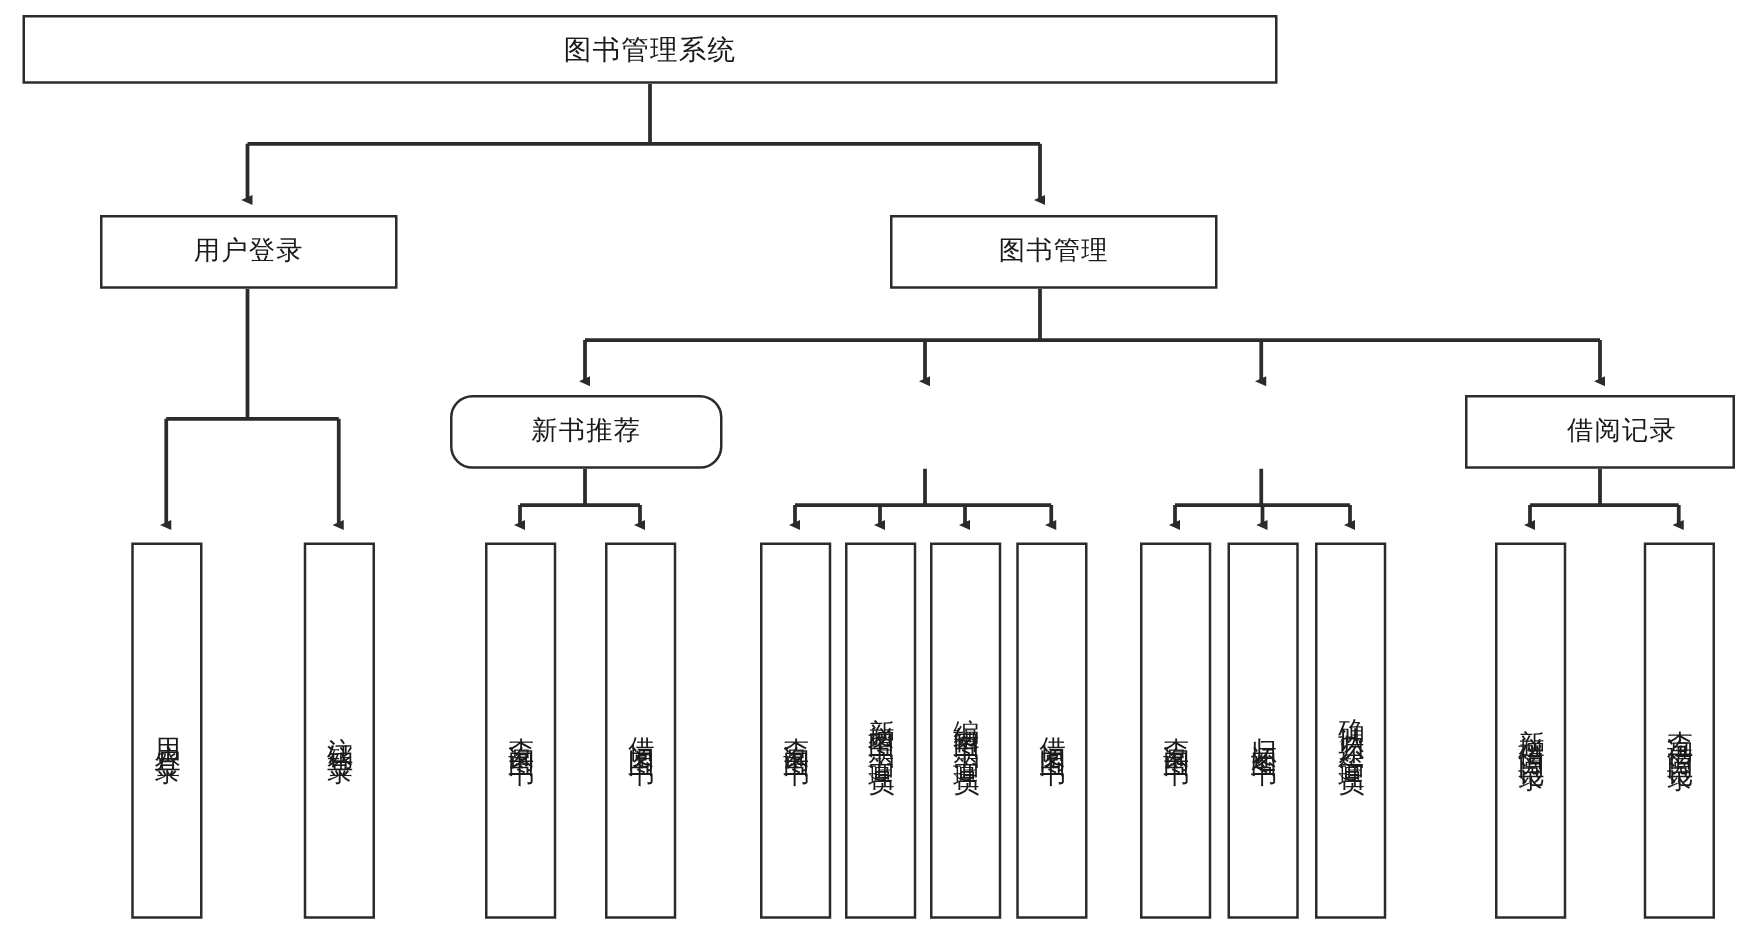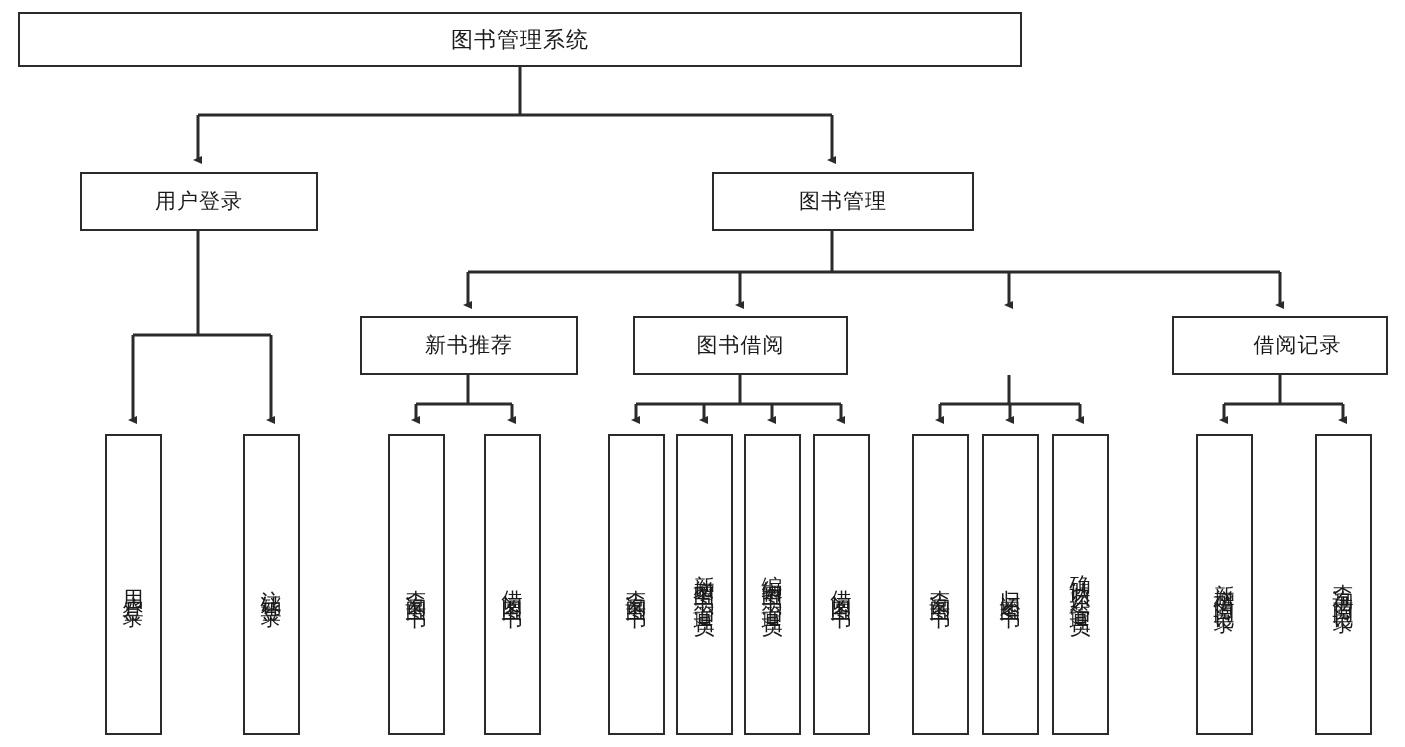--- a/index.html
+++ b/index.html
@@ -124,25 +124,22 @@
     <span class="label">图书管理系统</span>
   </div>
 
   <div class="node horiz" style="left:80px; top:172px; width:238px; height:59px;">
     <span class="label">用户登录</span>
   </div>
   <div class="node horiz" style="left:712px; top:172px; width:262px; height:59px;">
     <span class="label">图书管理</span>
   </div>
 
-  <div class="node horiz" style="left:360px; top:316px; width:218px; height:59px;">
+  <div class="node horiz" style="left:360px; top:316px; width:218px; height:59px;border-radius:18px;">
     <span class="label">新书推荐</span>
-  </div>
-  <div class="node horiz" style="left:633px; top:316px; width:215px; height:59px;">
-    <span class="label">图书借阅</span>
   </div>
   <div class="node horiz" style="left:1172px; top:316px; width:216px; height:59px;padding-left:35px;">
     <span class="label">借阅记录</span>
   </div>
 
   <div class="node vert" style="left:105px; top:434px; width:57px; height:301px;">
     <span class="label">用户登录</span>
   </div>
   <div class="node vert" style="left:243px; top:434px; width:57px; height:301px;">
     <span class="label">注销登录</span>

